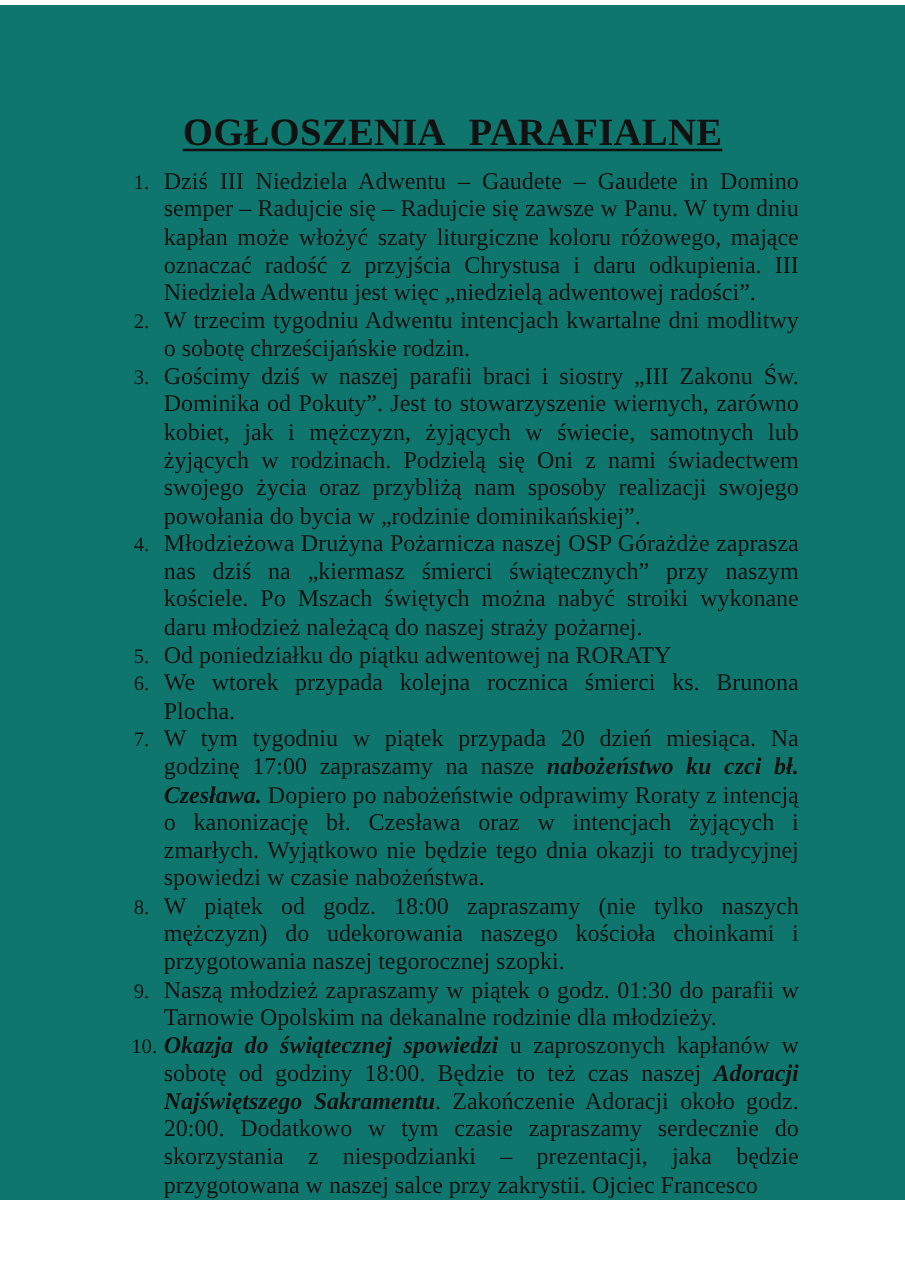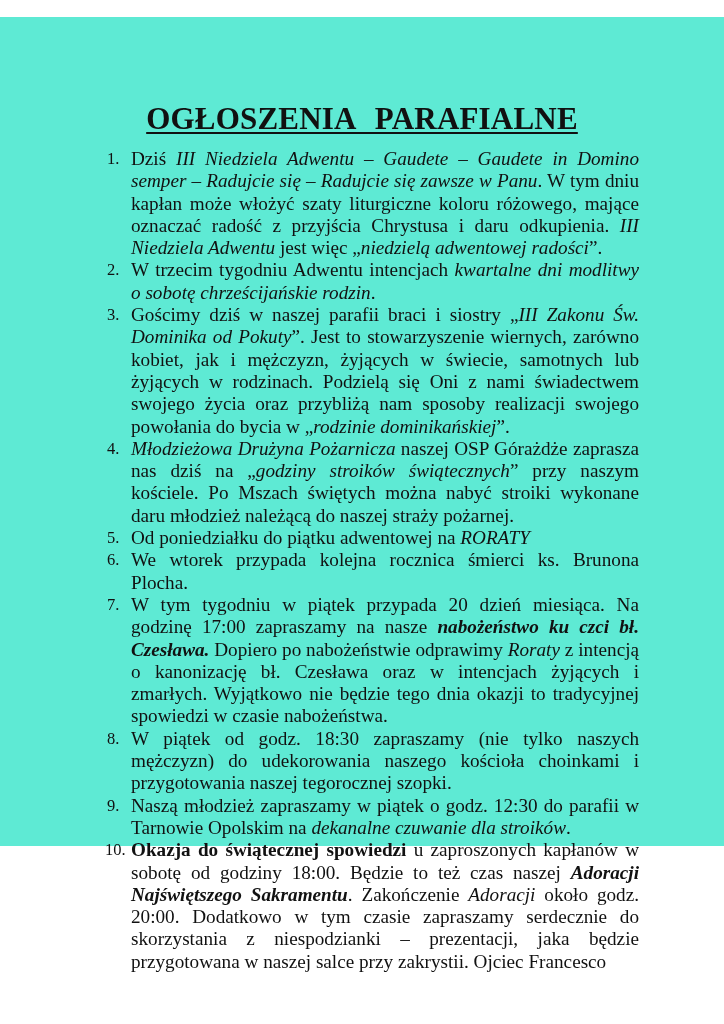--- a/index.html
+++ b/index.html
@@ -1,50 +1,50 @@
 <!DOCTYPE html>
 <html><head>
   <meta charset="utf-8">
   <style>
     html, body { margin: 0; padding: 0; background: #ffffff; }
     body {
       width: 724px; height: 1024px; overflow: hidden; position: relative;
       font-family: "Liberation Serif", "DejaVu Serif", serif;
       color: #111111;
     }
-    .page { position: absolute; left: 0; top: 17px; width: 724px; height: 829px; background: #5eead4; }
+    .page { position: absolute; left: 0; top: 4px; width: 724px; height: 956px; background: #0f766e; }
     .title {
       position: absolute; left: 0; width: 724px; top: 84px;
       text-align: center; font-weight: bold; font-size: 31px;
       letter-spacing: 0.2px; word-spacing: 12px;
       text-decoration: underline; text-decoration-thickness: 2px; text-underline-offset: 3px;
       margin: 0; line-height: 36px;
     }
     ol.list {
       position: absolute; left: 107px; top: 131px; width: 532px;
       margin: 0; padding: 0; list-style: none;
       font-size: 19.2px; line-height: 22.3px;
     }
     ol.list li { position: relative; padding-left: 24px; text-align: justify; }
     ol.list li .num { position: absolute; left: 0; top: 0; font-size: 16.5px; }
     ol.list li .num.wide { left: -2px; font-size: 16.5px; }
-    .i { font-style: italic; }
-    .b { font-weight: bold; }
+    .i { }
+    .b { font-weight: bold; font-style: italic; }
     .bi { font-weight: bold; font-style: italic; }
   </style>
 </head>
 <body>
 
 <div class="page">
   <h1 class="title">OGŁOSZENIA   PARAFIALNE</h1>
   <ol class="list" id="announcements">
       <li><span class="num">1.</span><span>Dziś </span><span class="i">III Niedziela Adwentu – Gaudete – Gaudete in Domino semper – Radujcie się – Radujcie się zawsze w Panu</span><span>. W tym dniu kapłan może włożyć szaty liturgiczne koloru różowego, mające oznaczać radość  z  przyjścia Chrystusa i  daru odkupienia. </span><span class="i">III Niedziela Adwentu</span><span> jest więc „</span><span class="i">niedzielą adwentowej radości</span><span>”.</span></li>
       <li><span class="num">2.</span><span>W trzecim tygodniu Adwentu intencjach </span><span class="i">kwartalne dni modlitwy o sobotę chrześcijańskie rodzin</span><span>.</span></li>
       <li><span class="num">3.</span><span>Gościmy dziś w naszej parafii braci i siostry „</span><span class="i">III Zakonu Św. Dominika od Pokuty</span><span>”. Jest to stowarzyszenie wiernych, zarówno kobiet, jak i mężczyzn, żyjących w świecie, samotnych lub żyjących w rodzinach. Podzielą się Oni z nami świadectwem swojego życia oraz przybliżą nam sposoby realizacji swojego powołania do bycia w „</span><span class="i">rodzinie dominikańskiej</span><span>”.</span></li>
-      <li><span class="num">4.</span><span class="i">Młodzieżowa Drużyna Pożarnicza</span><span> naszej OSP Górażdże zaprasza nas dziś na „</span><span class="i">godziny stroików świątecznych</span><span>” przy naszym kościele. Po Mszach świętych można nabyć stroiki wykonane daru młodzież należącą do naszej straży pożarnej.</span></li>
+      <li><span class="num">4.</span><span class="i">Młodzieżowa Drużyna Pożarnicza</span><span> naszej OSP Górażdże zaprasza nas dziś na „</span><span class="i">kiermasz śmierci świątecznych</span><span>” przy naszym kościele. Po Mszach świętych można nabyć stroiki wykonane daru młodzież należącą do naszej straży pożarnej.</span></li>
       <li><span class="num">5.</span><span>Od poniedziałku do piątku adwentowej na </span><span class="i">RORATY</span></li>
       <li><span class="num">6.</span><span>We wtorek przypada kolejna rocznica śmierci ks. Brunona Plocha.</span></li>
       <li><span class="num">7.</span><span>W tym tygodniu w piątek przypada 20 dzień miesiąca. Na godzinę 17:00 zapraszamy na nasze </span><span class="bi">nabożeństwo ku czci bł. Czesława.</span><span> Dopiero po nabożeństwie odprawimy </span><span class="i">Roraty</span><span> z intencją o kanonizację bł. Czesława oraz w intencjach żyjących i zmarłych. Wyjątkowo nie będzie tego dnia okazji to tradycyjnej spowiedzi w czasie nabożeństwa.</span></li>
-      <li><span class="num">8.</span><span>W piątek od godz. 18:30 zapraszamy (nie tylko naszych mężczyzn) do udekorowania naszego kościoła choinkami i przygotowania naszej tegorocznej szopki.</span></li>
-      <li><span class="num">9.</span><span>Naszą młodzież zapraszamy w piątek o godz. 12:30 do parafii w Tarnowie Opolskim na </span><span class="i">dekanalne czuwanie dla stroików</span><span>.</span></li>
+      <li><span class="num">8.</span><span>W piątek od godz. 18:00 zapraszamy (nie tylko naszych mężczyzn) do udekorowania naszego kościoła choinkami i przygotowania naszej tegorocznej szopki.</span></li>
+      <li><span class="num">9.</span><span>Naszą młodzież zapraszamy w piątek o godz. 01:30 do parafii w Tarnowie Opolskim na </span><span class="i">dekanalne rodzinie dla młodzieży</span><span>.</span></li>
       <li><span class="num wide">10.</span><span class="b">Okazja do świątecznej spowiedzi</span><span> u zaproszonych kapłanów w sobotę od godziny 18:00. Będzie to też czas naszej </span><span class="bi">Adoracji Najświętszego Sakramentu</span><span>. Zakończenie </span><span class="i">Adoracji</span><span> około godz. 20:00. Dodatkowo w tym czasie zapraszamy serdecznie do skorzystania z niespodzianki – prezentacji, jaka będzie przygotowana w naszej salce przy zakrystii. Ojciec Francesco</span></li>
     </ol>
 </div>
 
 </body></html>

